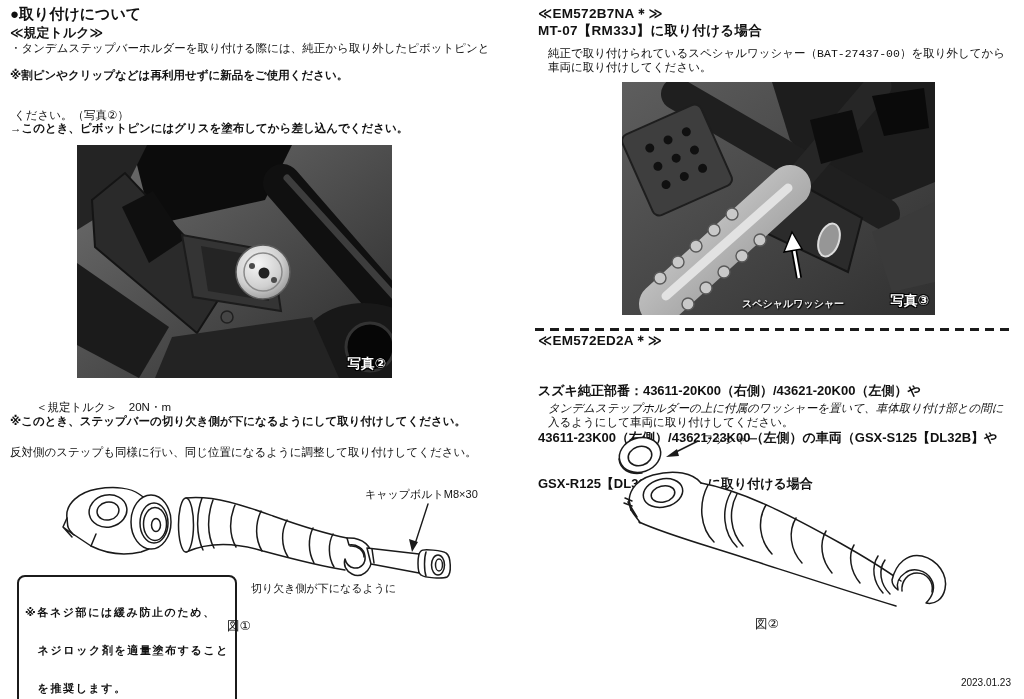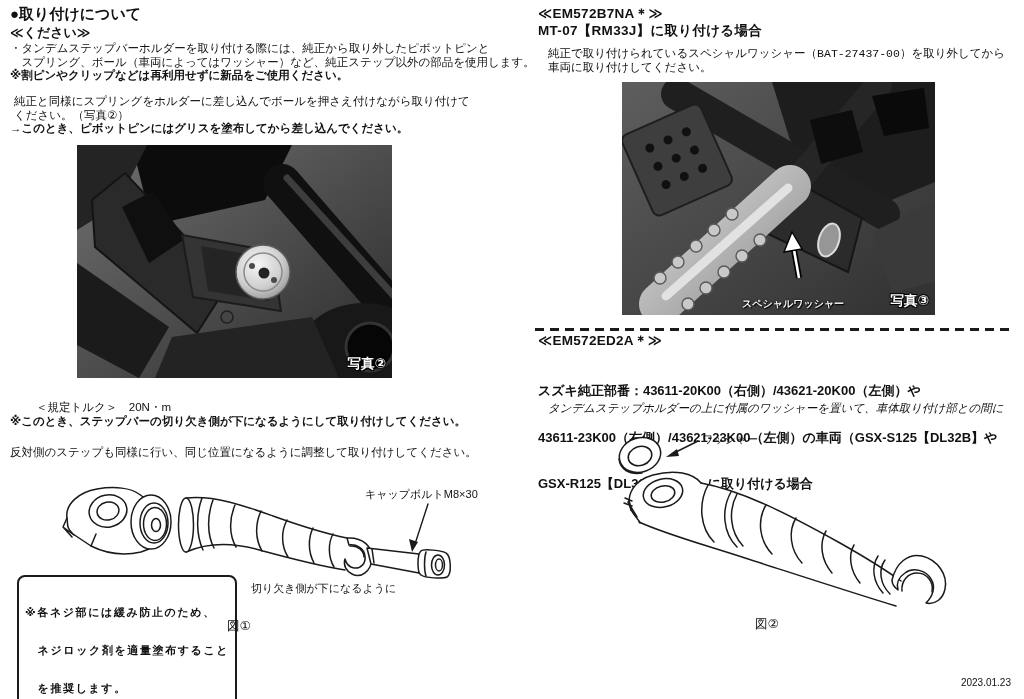--- a/index.html
+++ b/index.html
@@ -36,27 +36,25 @@
   .heading-block{position:absolute;font-size:13px;font-weight:bold;line-height:15.5px;white-space:pre;}
   svg{position:absolute;}
   .line{fill:none;stroke:#1a1a1a;stroke-width:1.5;stroke-linecap:round;stroke-linejoin:round;}
 </style>
 </head>
 <body>
 
 <div id="page">
 
   <div class="t h1" style="left:10px;top:7px;">●取り付けについて</div>
-  <div class="t h2" style="left:10px;top:26px;">≪ください≫</div>
+  <div class="t h2" style="left:10px;top:26px;">≪規定トルク≫</div>
 
   <div class="t" style="left:10px;top:42px;">・タンデムステップバーホルダーを取り付ける際には、純正から取り外したピボットピンと</div>
-  <div class="t" style="left:10px;top:55.5px;">　スプリング、ボール（車両によってはワッシャー）など、純正ステップ以外の部品を使用します。</div>
   <div class="t b" style="left:10px;top:69px;">※割ピンやクリップなどは再利用せずに新品をご使用ください。</div>
 
-  <div class="t" style="left:14px;top:95px;">純正と同様にスプリングをホルダーに差し込んでボールを押さえ付けながら取り付けて</div>
   <div class="t" style="left:14px;top:108.5px;text-align:right;">ください。（写真②）</div>
   <div class="t b" style="left:10px;top:122px;">→このとき、ピボットピンにはグリスを塗布してから差し込んでください。</div>
 
   <div class="photo" style="left:77px;top:145px;width:315px;height:233px;">
     <svg width="315" height="233" viewBox="0 0 315 233" style="left:0;top:0;">
       <defs>
         <linearGradient id="bg2" x1="0" y1="0" x2="1" y2="1">
           <stop offset="0" stop-color="#707070"></stop>
             <stop offset="1" stop-color="#2b2b2b"></stop>
         </linearGradient>
@@ -220,20 +218,21 @@
 
   <div class="dashes" style="left:535px;top:328px;width:478px;"></div>
 
   <div class="t code" style="left:538px;top:334px;">≪EM572ED2A＊≫</div>
   <div class="heading-block" style="left:538px;top:352px;">
     <div>スズキ純正部番：43611-20K00（右側）/43621-20K00（左側）や</div>
     <div>43611-23K00（右側）/43621-23K00（左側）の車両（GSX-S125【DL32B】や</div>
     <div>GSX-R125【DL32D】など）に取り付ける場合</div>
   </div>
   <div class="t" style="left:548px;top:402px;font-style:italic;">タンデムステップホルダーの上に付属のワッシャーを置いて、車体取り付け部との間に</div>
+  <div class="t" style="left:548px;top:415.5px;">入るようにして車両に取り付けしてください。</div>
 
   <svg width="380" height="190" viewBox="0 0 380 190" style="left:595px;top:428px;">
     <g class="line" fill="#fff">
 
       <g>
         <ellipse fill="#fff" cx="45" cy="27" rx="21" ry="17" transform="rotate(-18 45 27)"></ellipse>
         <ellipse fill="#fff" cx="45" cy="28" rx="12" ry="9.5" transform="rotate(-18 45 28)"></ellipse>
         <path d="M24,31 C25,41 34,47 47,45"></path>
       </g>
 

